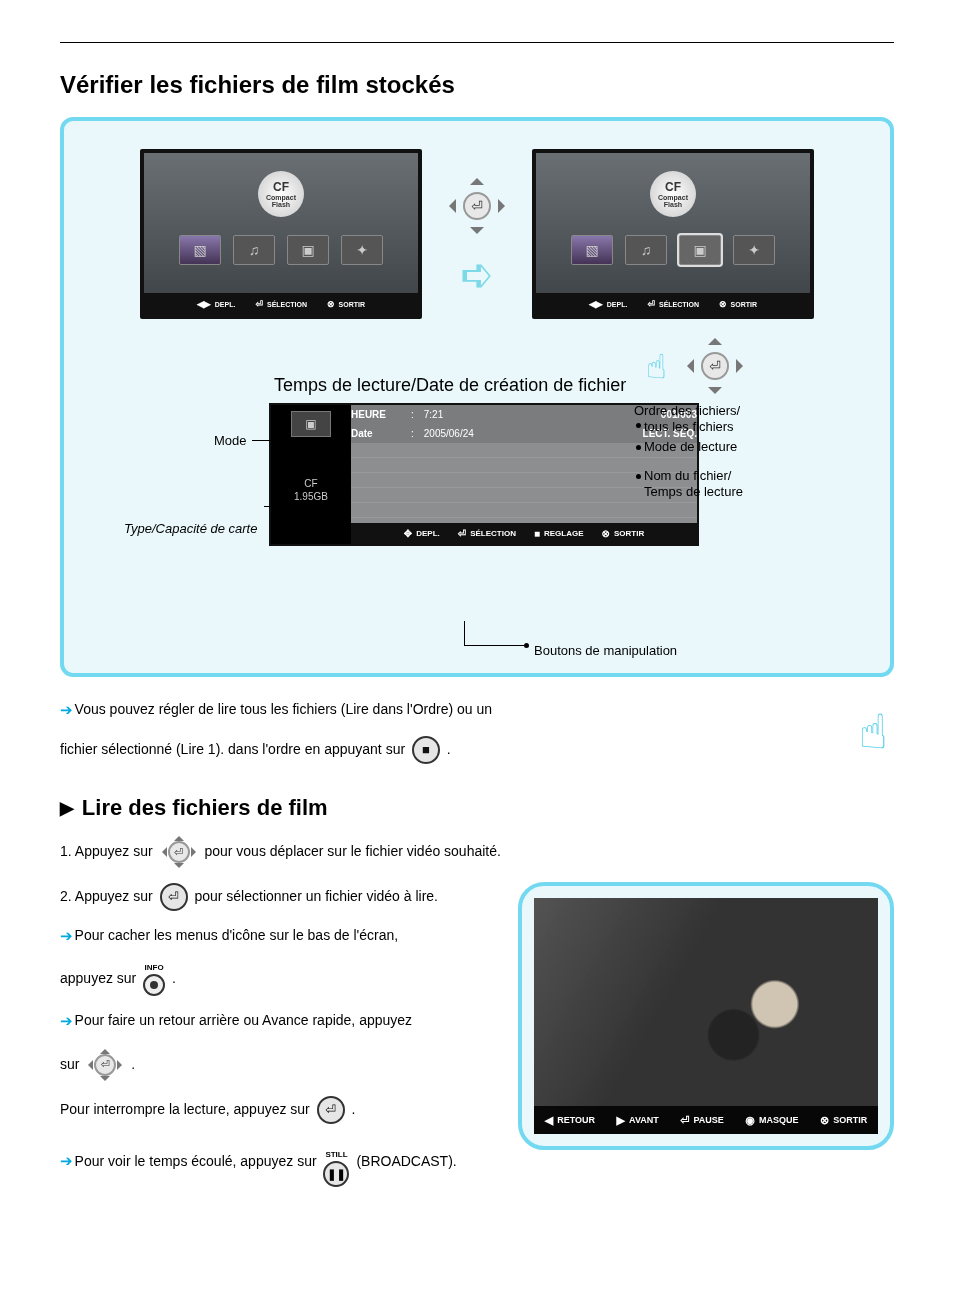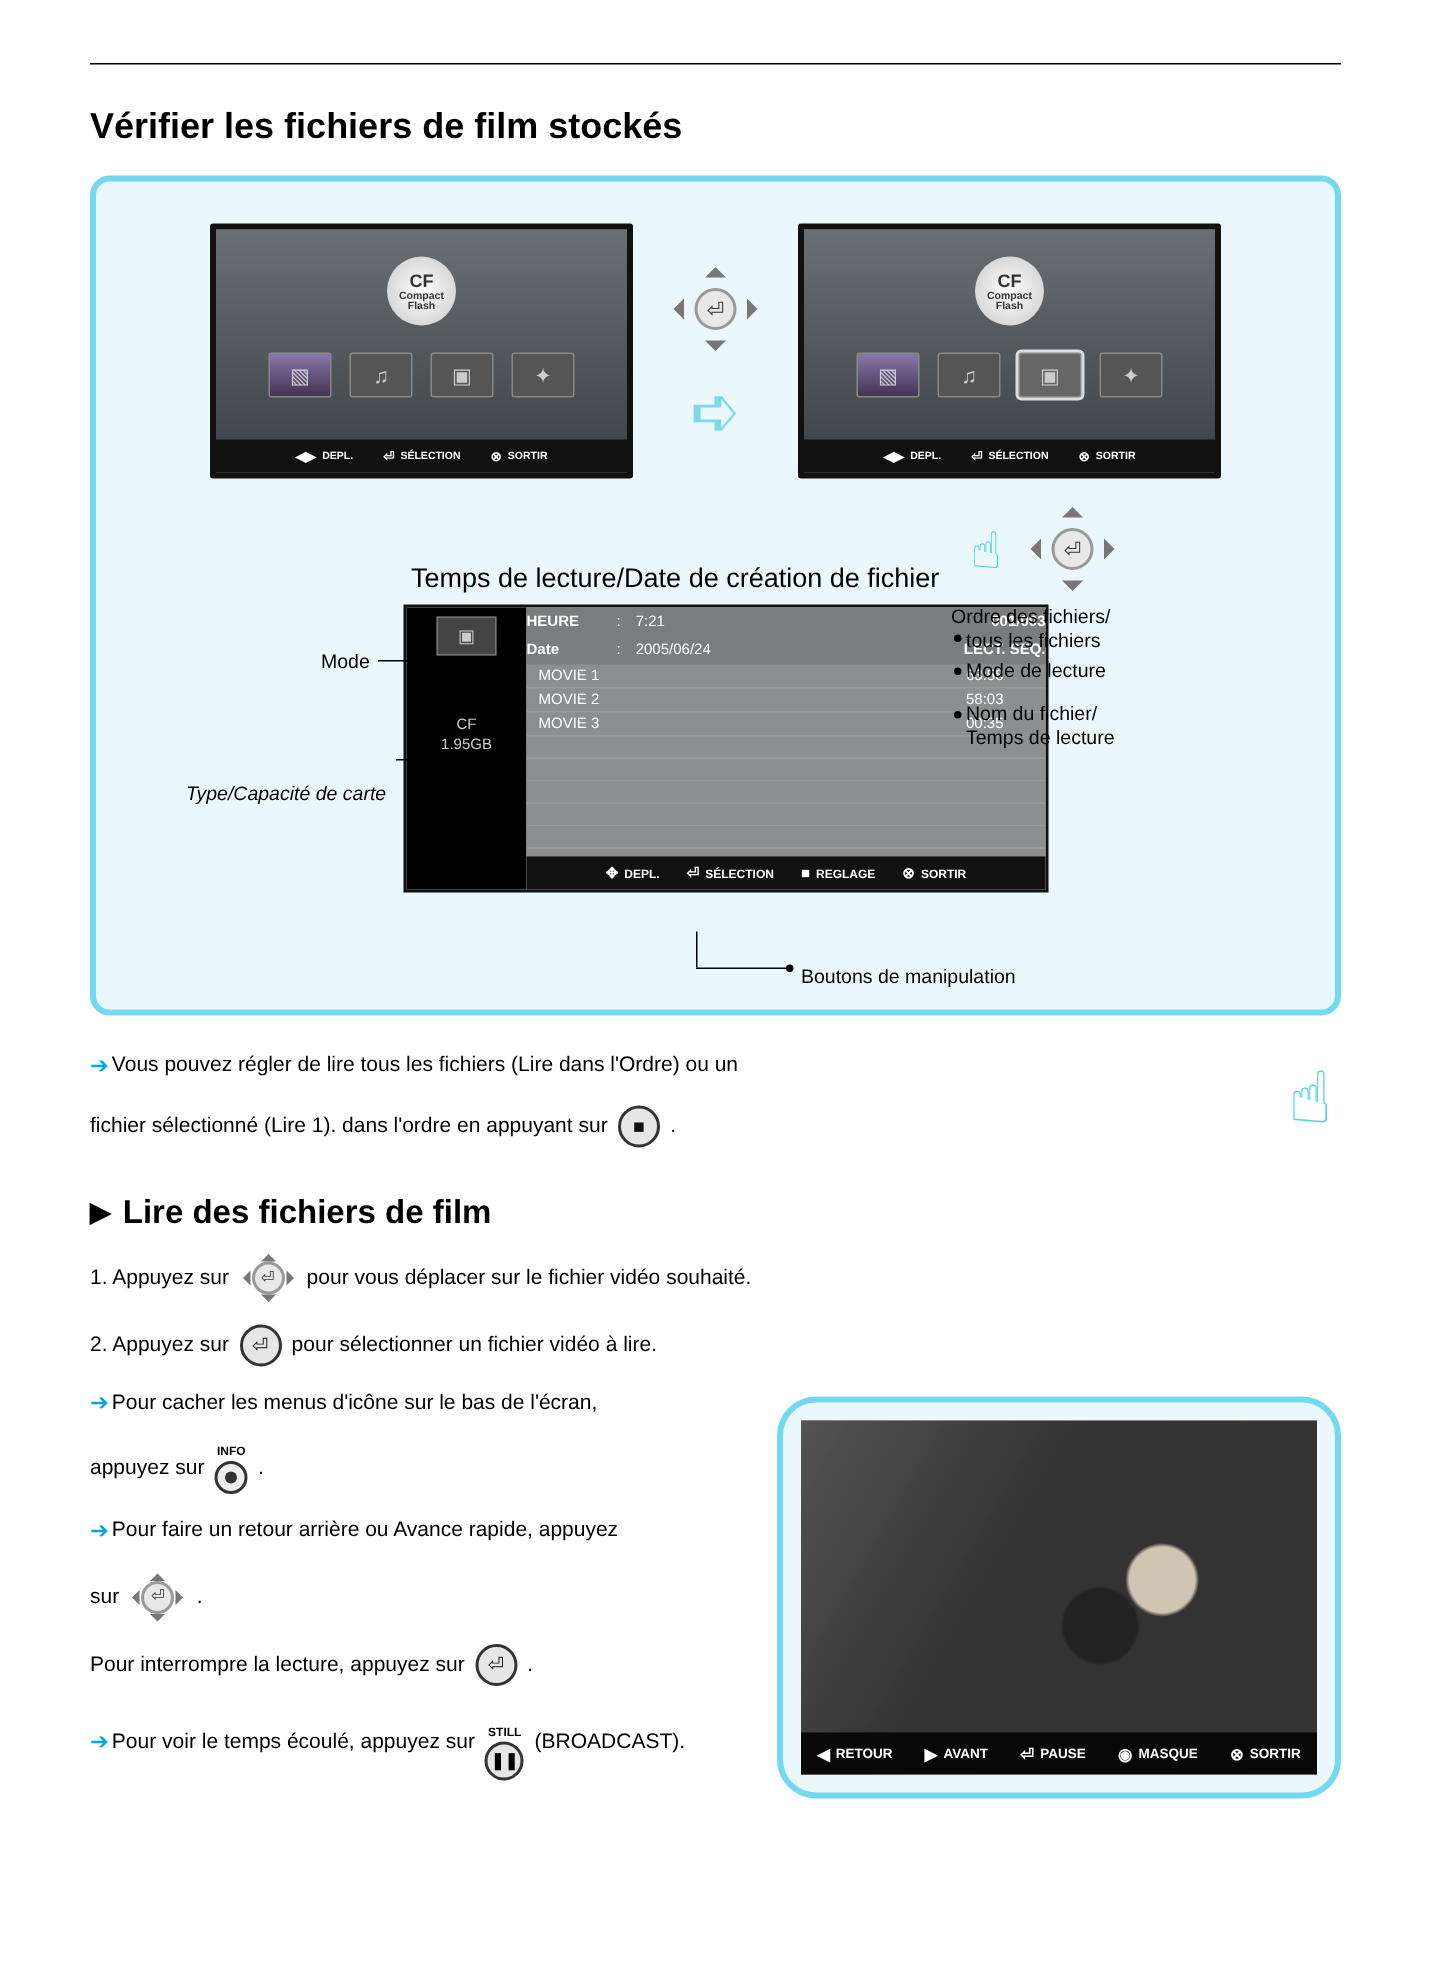--- a/index.html
+++ b/index.html
@@ -162,21 +162,21 @@
   }
   .info-btn .tiny { font-size:8px; font-weight:bold; }
   .info-btn .c { width:22px;height:22px;border-radius:50%;border:2px solid #333;background:#eee;display:flex;align-items:center;justify-content:center;}
   .info-btn .dot { width:8px;height:8px;border-radius:50%;background:#333;}
   h2.sub-title {
     font-size: 22px; font-weight:bold; margin: 18px 0 12px 0;
     display:flex; align-items:center; gap:8px;
   }
   h2.sub-title .tri { font-size:18px; }
   .two-col {
-    display:flex; gap:16px; align-items:flex-end;
+    display:flex; gap:16px; align-items:center;
   }
   .left-col { flex:1; font-size:14px; line-height:1.7;}
   .left-col p { margin-bottom: 12px; }
   .right-col { width: 376px; }
   .video-panel {
     border: 4px solid #73d9f0; border-radius: 26px;
     background:#eaf8fc; padding: 12px;
   }
   .video-frame {
     width: 100%; height: 236px;
@@ -322,34 +322,20 @@
             <span>:</span>
             <span class="colv">7:21</span>
             <span class="colr">001/003</span>
           </div>
           <div class="hdr">
             <span class="col1">Date</span>
             <span>:</span>
             <span class="colv">2005/06/24</span>
             <span class="colr">LECT. SEQ.</span>
           </div>
-          <div class="file-rows">
-            <div class="frow">
-              <span class="fname">MOVIE 1</span>
-              <span class="ftime">63:58</span>
-            </div>
-            <div class="frow">
-              <span class="fname">MOVIE 2</span>
-              <span class="ftime">58:03</span>
-            </div>
-            <div class="frow">
-              <span class="fname">MOVIE 3</span>
-              <span class="ftime">00:35</span>
-            </div>
-          </div>
           <div class="blank-rows"></div>
           <div class="browser-foot">
             <span class="fi">
                 <span class="glyph">✥</span>
                 <span>DEPL.</span>
               </span>
             <span class="fi">
                 <span class="glyph">⏎</span>
                 <span>SÉLECTION</span>
               </span>

